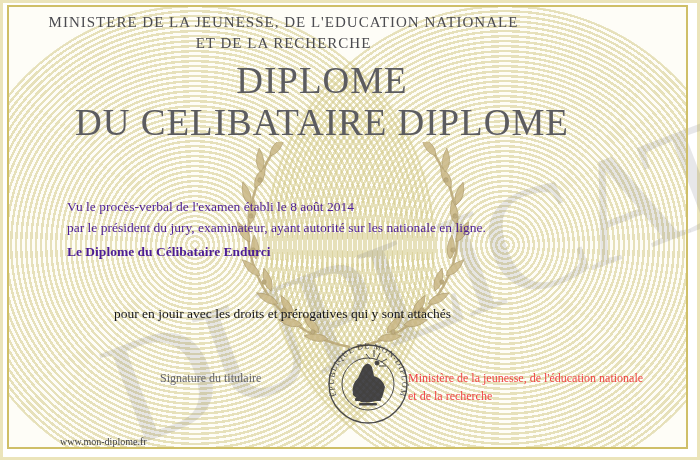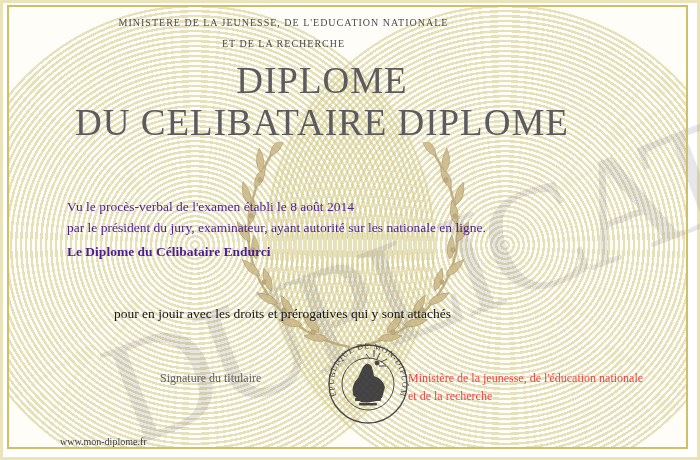--- a/index.html
+++ b/index.html
@@ -27,21 +27,21 @@
     transform:rotate(-21deg);transform-origin:0 0;
     pointer-events:none;user-select:none;
   }
   .wreath{position:absolute;left:198px;top:142px;width:310px;height:210px;z-index:3;opacity:.85;}
   .frame{
     position:absolute;left:7px;top:5px;width:681px;height:444px;
     border:2px solid #cfbf68;box-sizing:border-box;z-index:4;pointer-events:none;
   }
   .txt{position:absolute;z-index:5;}
   .header{left:0;top:12px;width:567px;text-align:center;
-    font-size:10px;letter-spacing:1px;color:#4b4b50;line-height:21px;}
+    font-size:15px;letter-spacing:1px;color:#4b4b50;line-height:21px;}
   .title{left:0;top:60px;width:644px;text-align:center;color:#5c5c60;
     font-size:37px;letter-spacing:1px;line-height:42px;}
   .body-block{left:67px;top:197px;font-size:13.5px;color:#4c1d95;line-height:20.5px;}
   .body-block .bl3{margin-top:4px;font-weight:bold;}
   .grant{left:114px;top:306px;font-size:13.5px;color:#15151a;}
   .signature{left:160px;top:371px;font-size:12px;color:#63636a;}
   .ministry{left:408px;top:369px;font-size:12px;color:#ef4444;line-height:18px;}
   .site{left:12px;top:436px;font-size:10px;color:#3c3c40;margin-left:48px;}
   .number{right:13px;top:437px;font-size:12px;color:#333338;}
   .seal{position:absolute;left:325px;top:341px;width:86px;height:86px;z-index:5;opacity:.88;}

